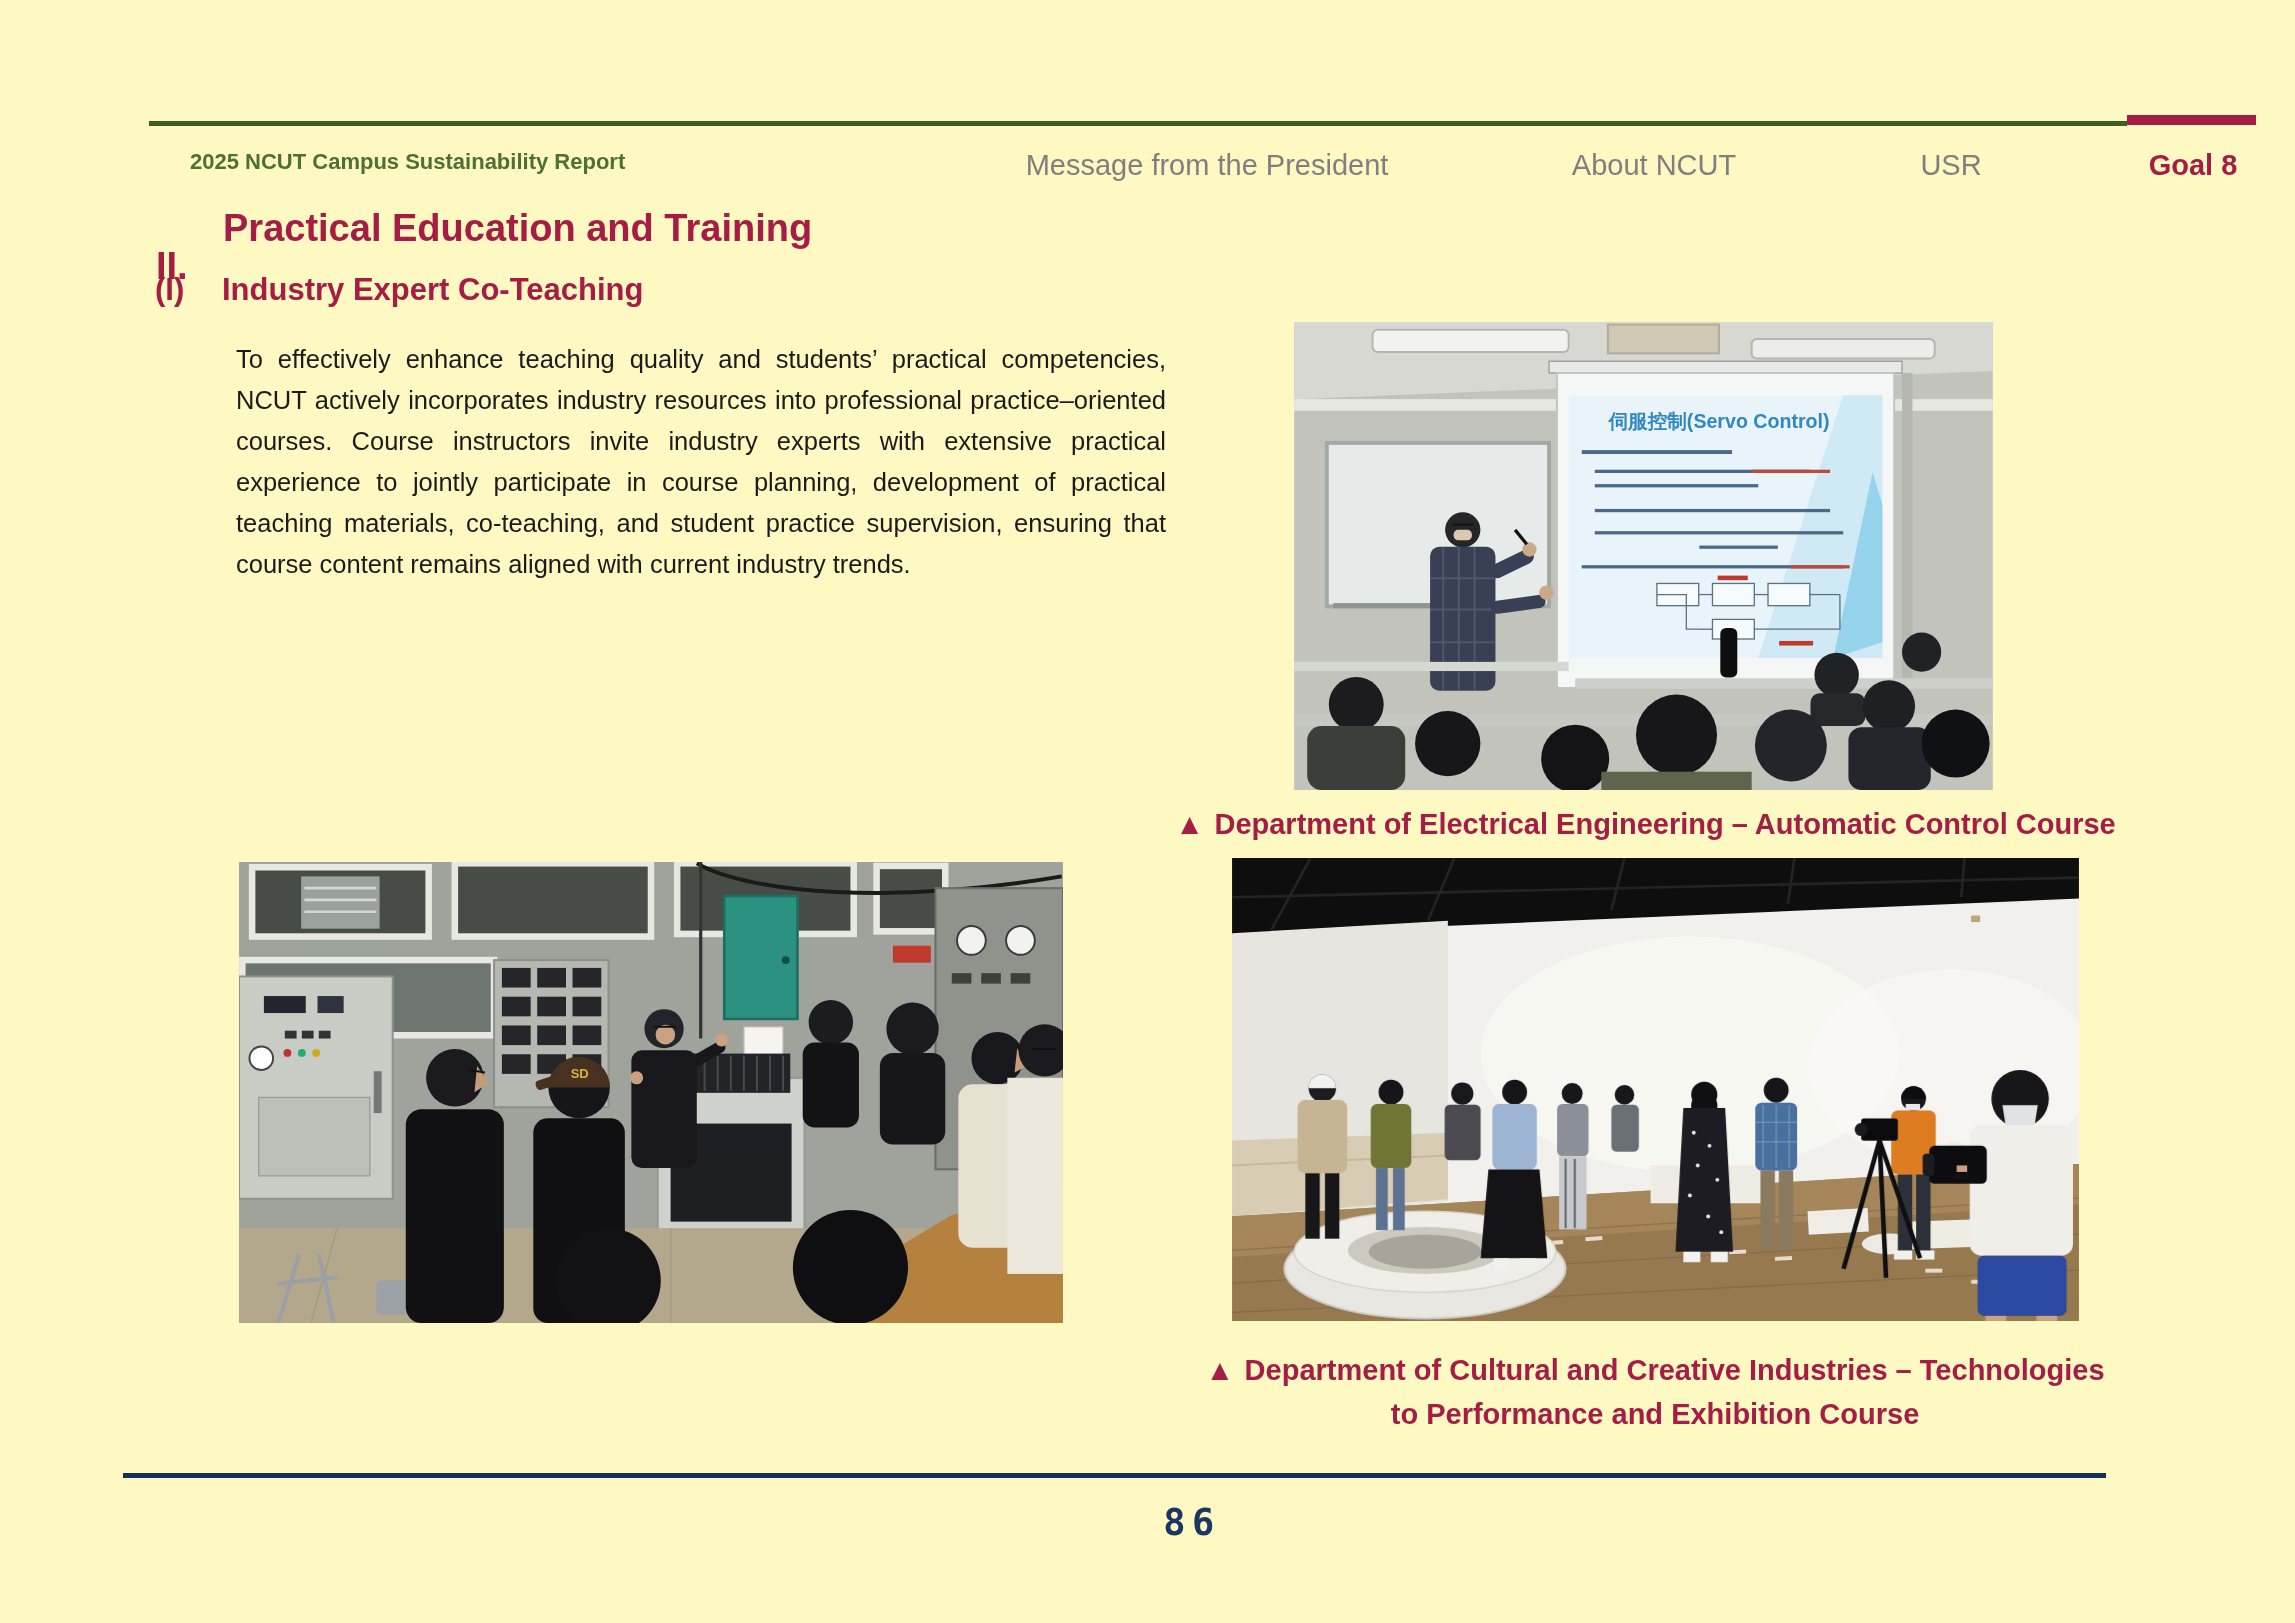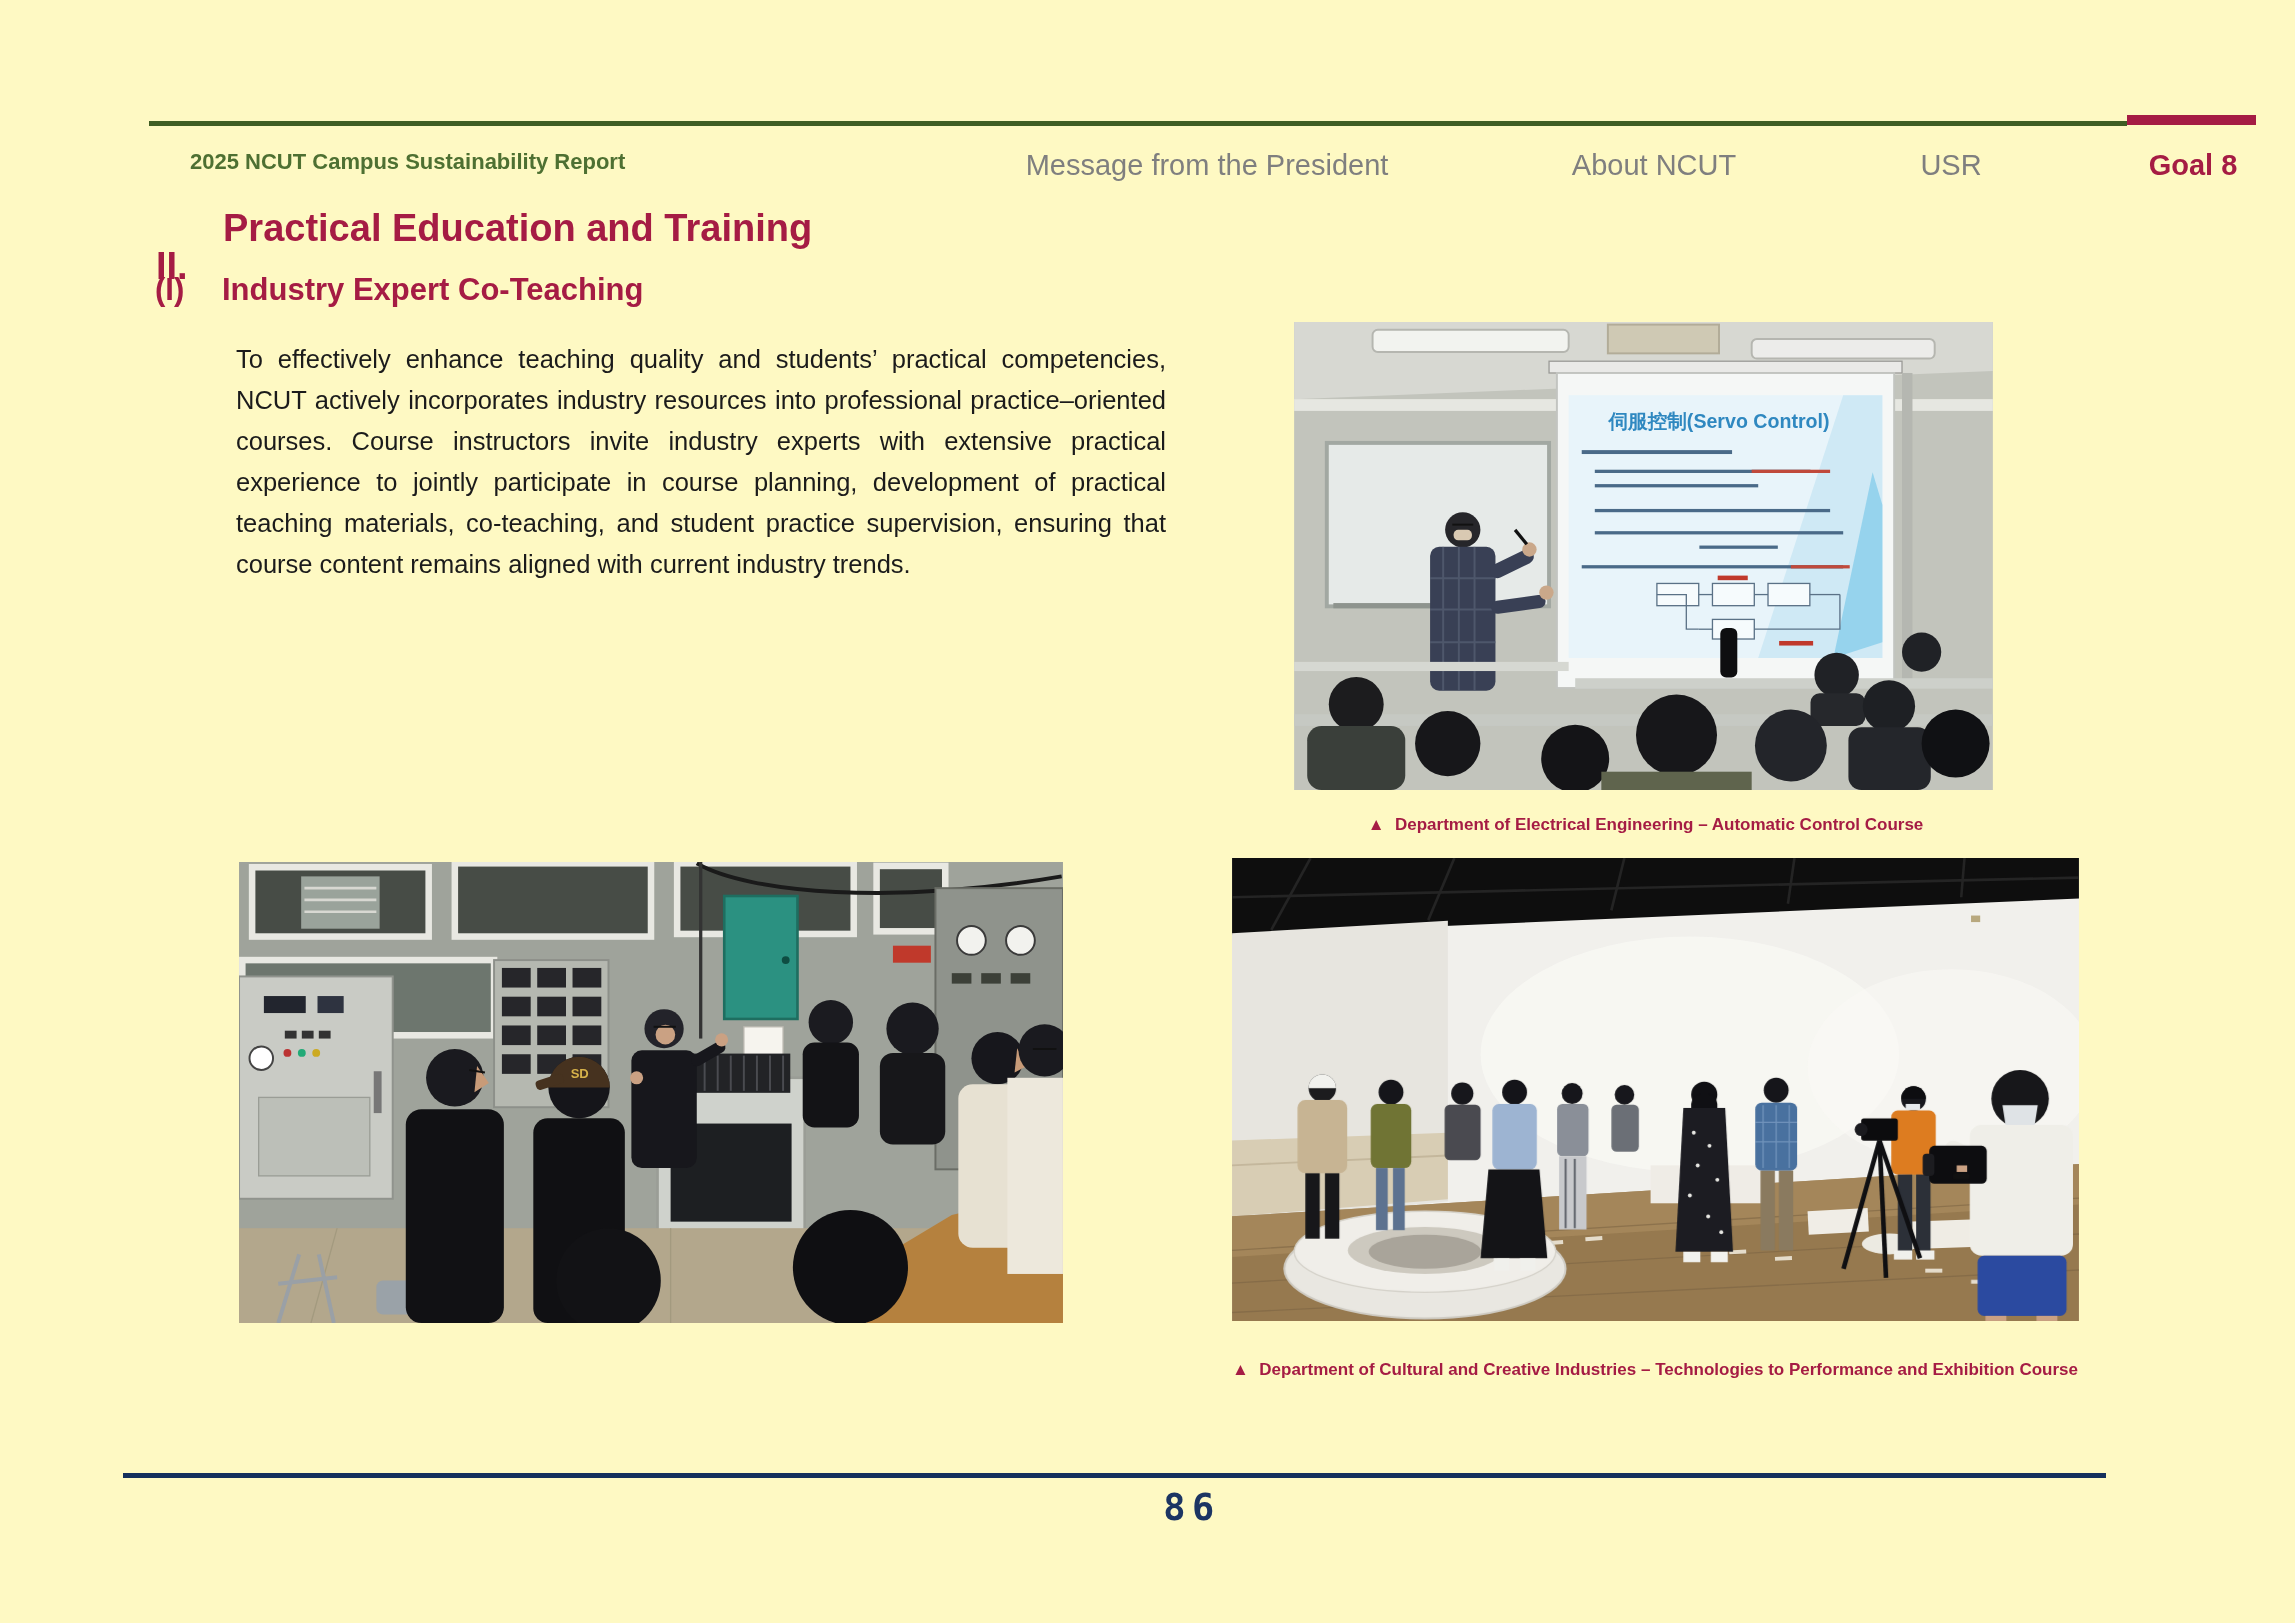--- a/index.html
+++ b/index.html
@@ -29,30 +29,31 @@
   .sub-title{display:flex;color:#A51C44;font-weight:bold;font-size:31px;line-height:1.1;}
   .sub-title .num{width:67px;flex:0 0 auto;}
 
   .body-par{
     font-size:25.5px;line-height:41px;color:#1b1b1b;
     text-align:justify;
   }
 
   .figure-photo{display:block;}
   .caption{
-    color:#A51C44;font-weight:bold;font-size:17px;line-height:44px;
+    color:#A51C44;font-weight:bold;font-size:29px;line-height:44px;
     text-align:center;
   }
   .cap-marker{margin-right:10.5px;}
 
   .footer-rule{background:#14305C;}
   .page-number{
     font-family:"DejaVu Sans Mono",monospace;
     font-size:37px;color:#1C3563;letter-spacing:6.5px;font-weight:bold;
     transform:translateX(-50%);
+    margin-top:15px;
   }
 </style>
 </head>
 <body>
 
 <div id="page">
 
   <div class="abs rule-green" style="left:149px;top:121px;width:1978px;height:4.6px;"></div>
   <div class="abs rule-accent" style="left:2127px;top:115px;width:129px;height:9.8px;"></div>
 

